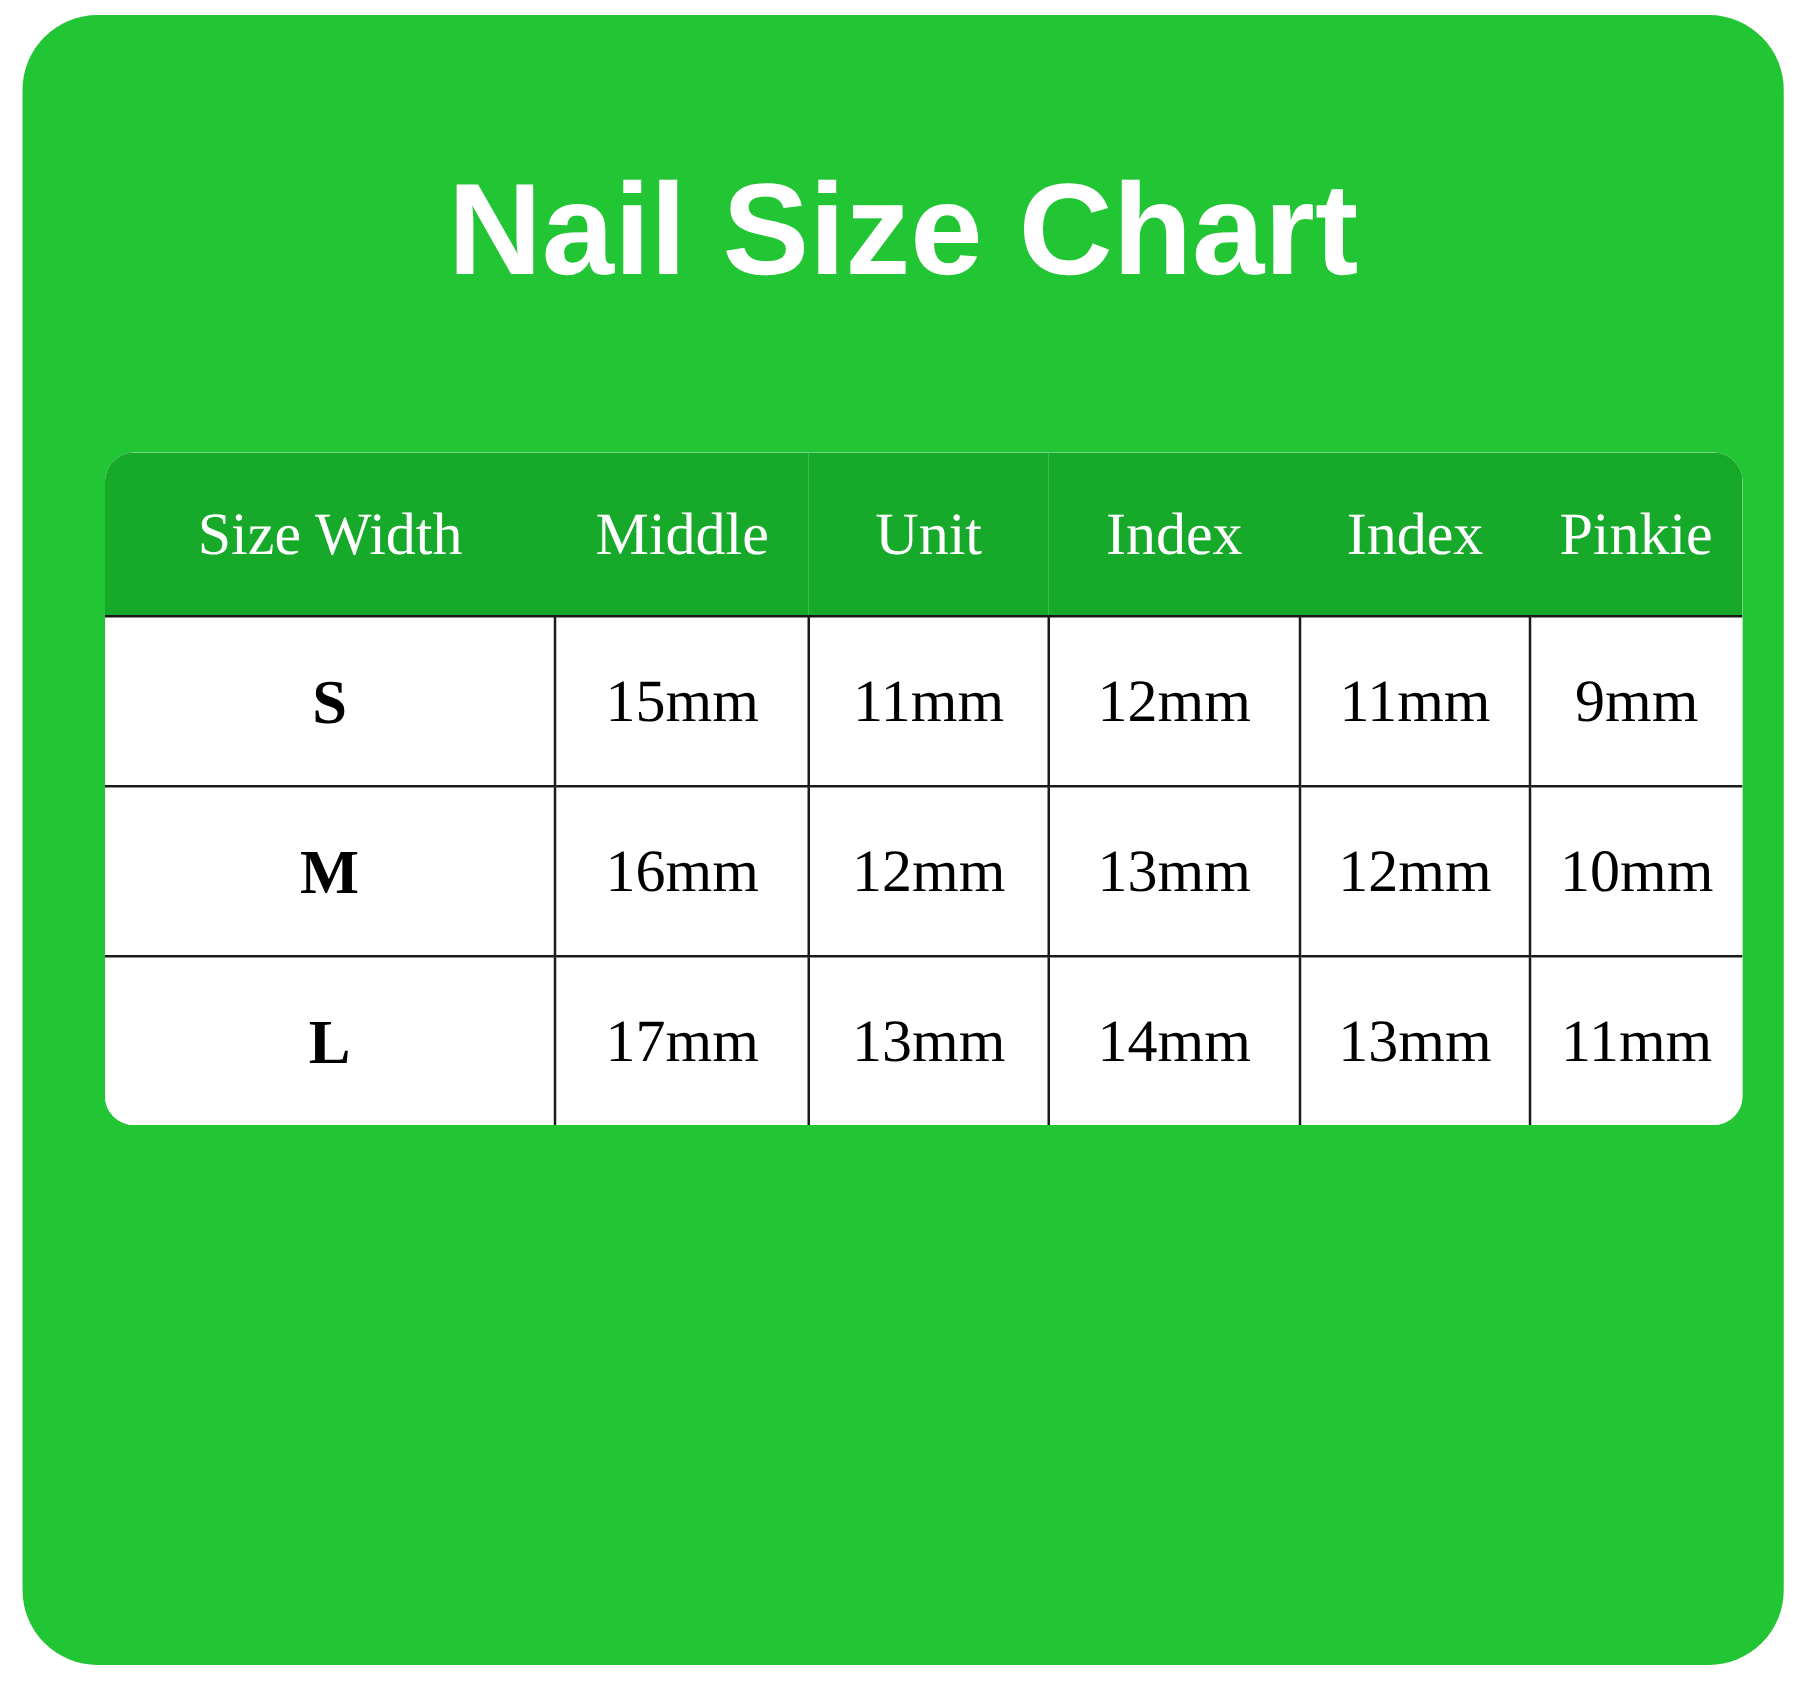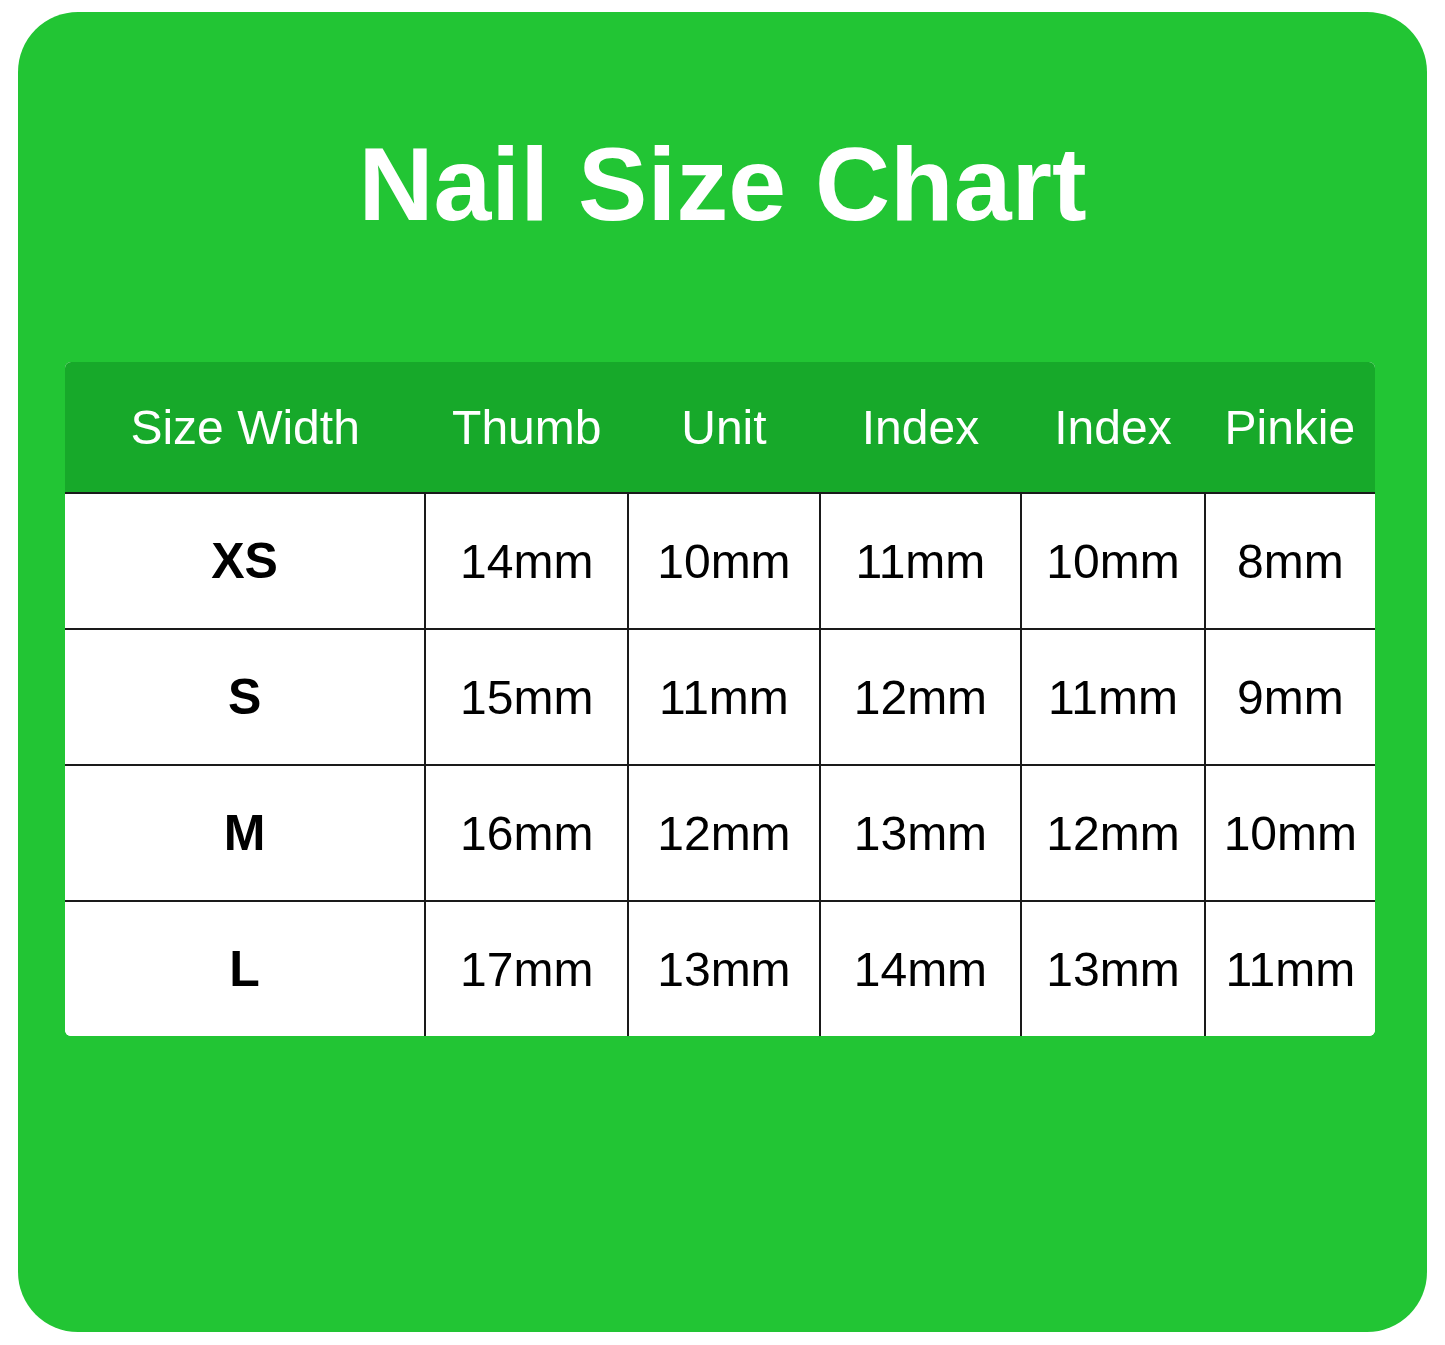--- a/index.html
+++ b/index.html
@@ -27,26 +27,27 @@
     text-align: center;
     color: #ffffff;
     font-size: 104px;
     font-weight: bold;
     letter-spacing: 0px;
     line-height: 1;
     padding-top: 120px;
   }
   .table-wrap {
     position: absolute;
-    left: 47px;
+    left: 66px;
     top: 350px;
     width: 1310px;
     background: #ffffff;
-    border-radius: 6px;
+    border-radius: 23px;
     overflow: hidden;
+    font-family: Liberation Serif, serif;
   }
   table {
     border-collapse: collapse;
     width: 100%;
     table-layout: fixed;
   }
   thead tr {
     background: #17a92a;
   }
   thead th {
@@ -106,36 +107,28 @@
         <col class="c0">
           <col class="c1">
           <col class="c2">
           <col class="c3">
           <col class="c4">
           <col class="c5">
       </colgroup>
       <thead>
         <tr>
           <th>Size Width</th>
-          <th>Thumb</th>
+          <th>Middle</th>
           <th>Unit</th>
           <th>Index</th>
           <th>Index</th>
           <th>Pinkie</th>
         </tr>
       </thead>
       <tbody>
-        <tr>
-          <td class="size-cell">XS</td>
-          <td>14mm</td>
-          <td>10mm</td>
-          <td>11mm</td>
-          <td>10mm</td>
-          <td>8mm</td>
-        </tr>
         <tr>
           <td class="size-cell">S</td>
           <td>15mm</td>
           <td>11mm</td>
           <td>12mm</td>
           <td>11mm</td>
           <td>9mm</td>
         </tr>
         <tr>
           <td class="size-cell">M</td>

